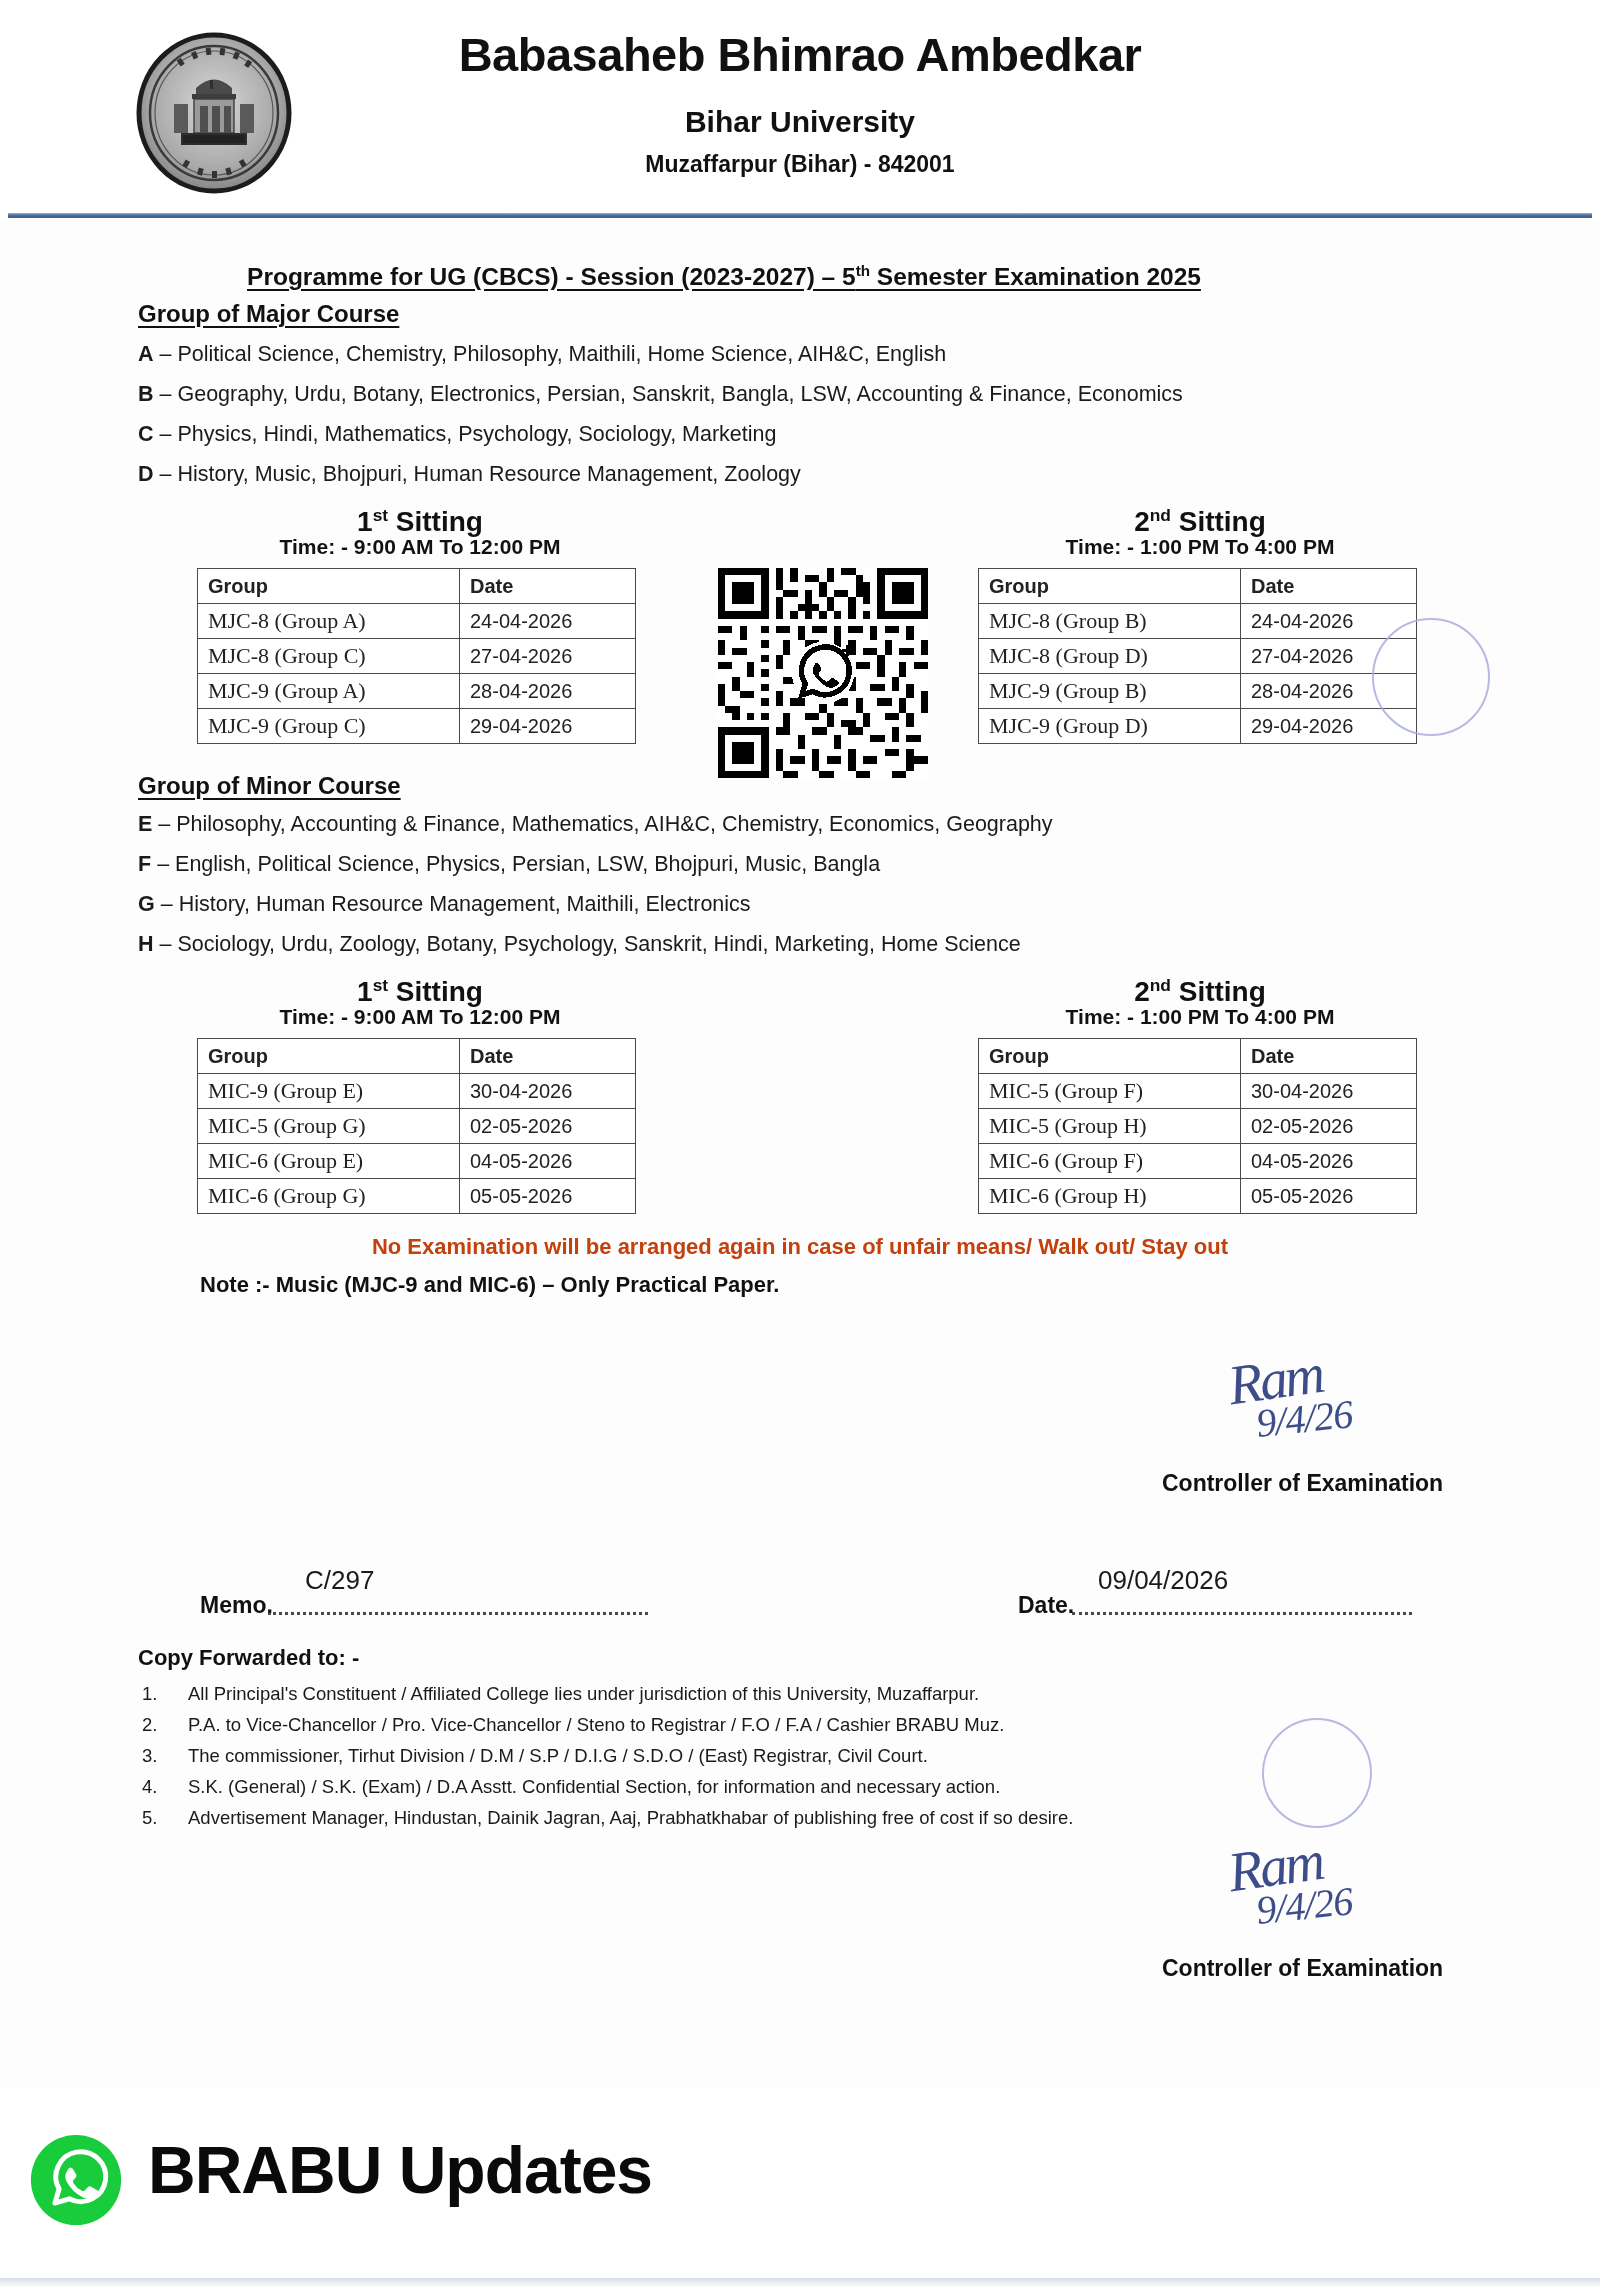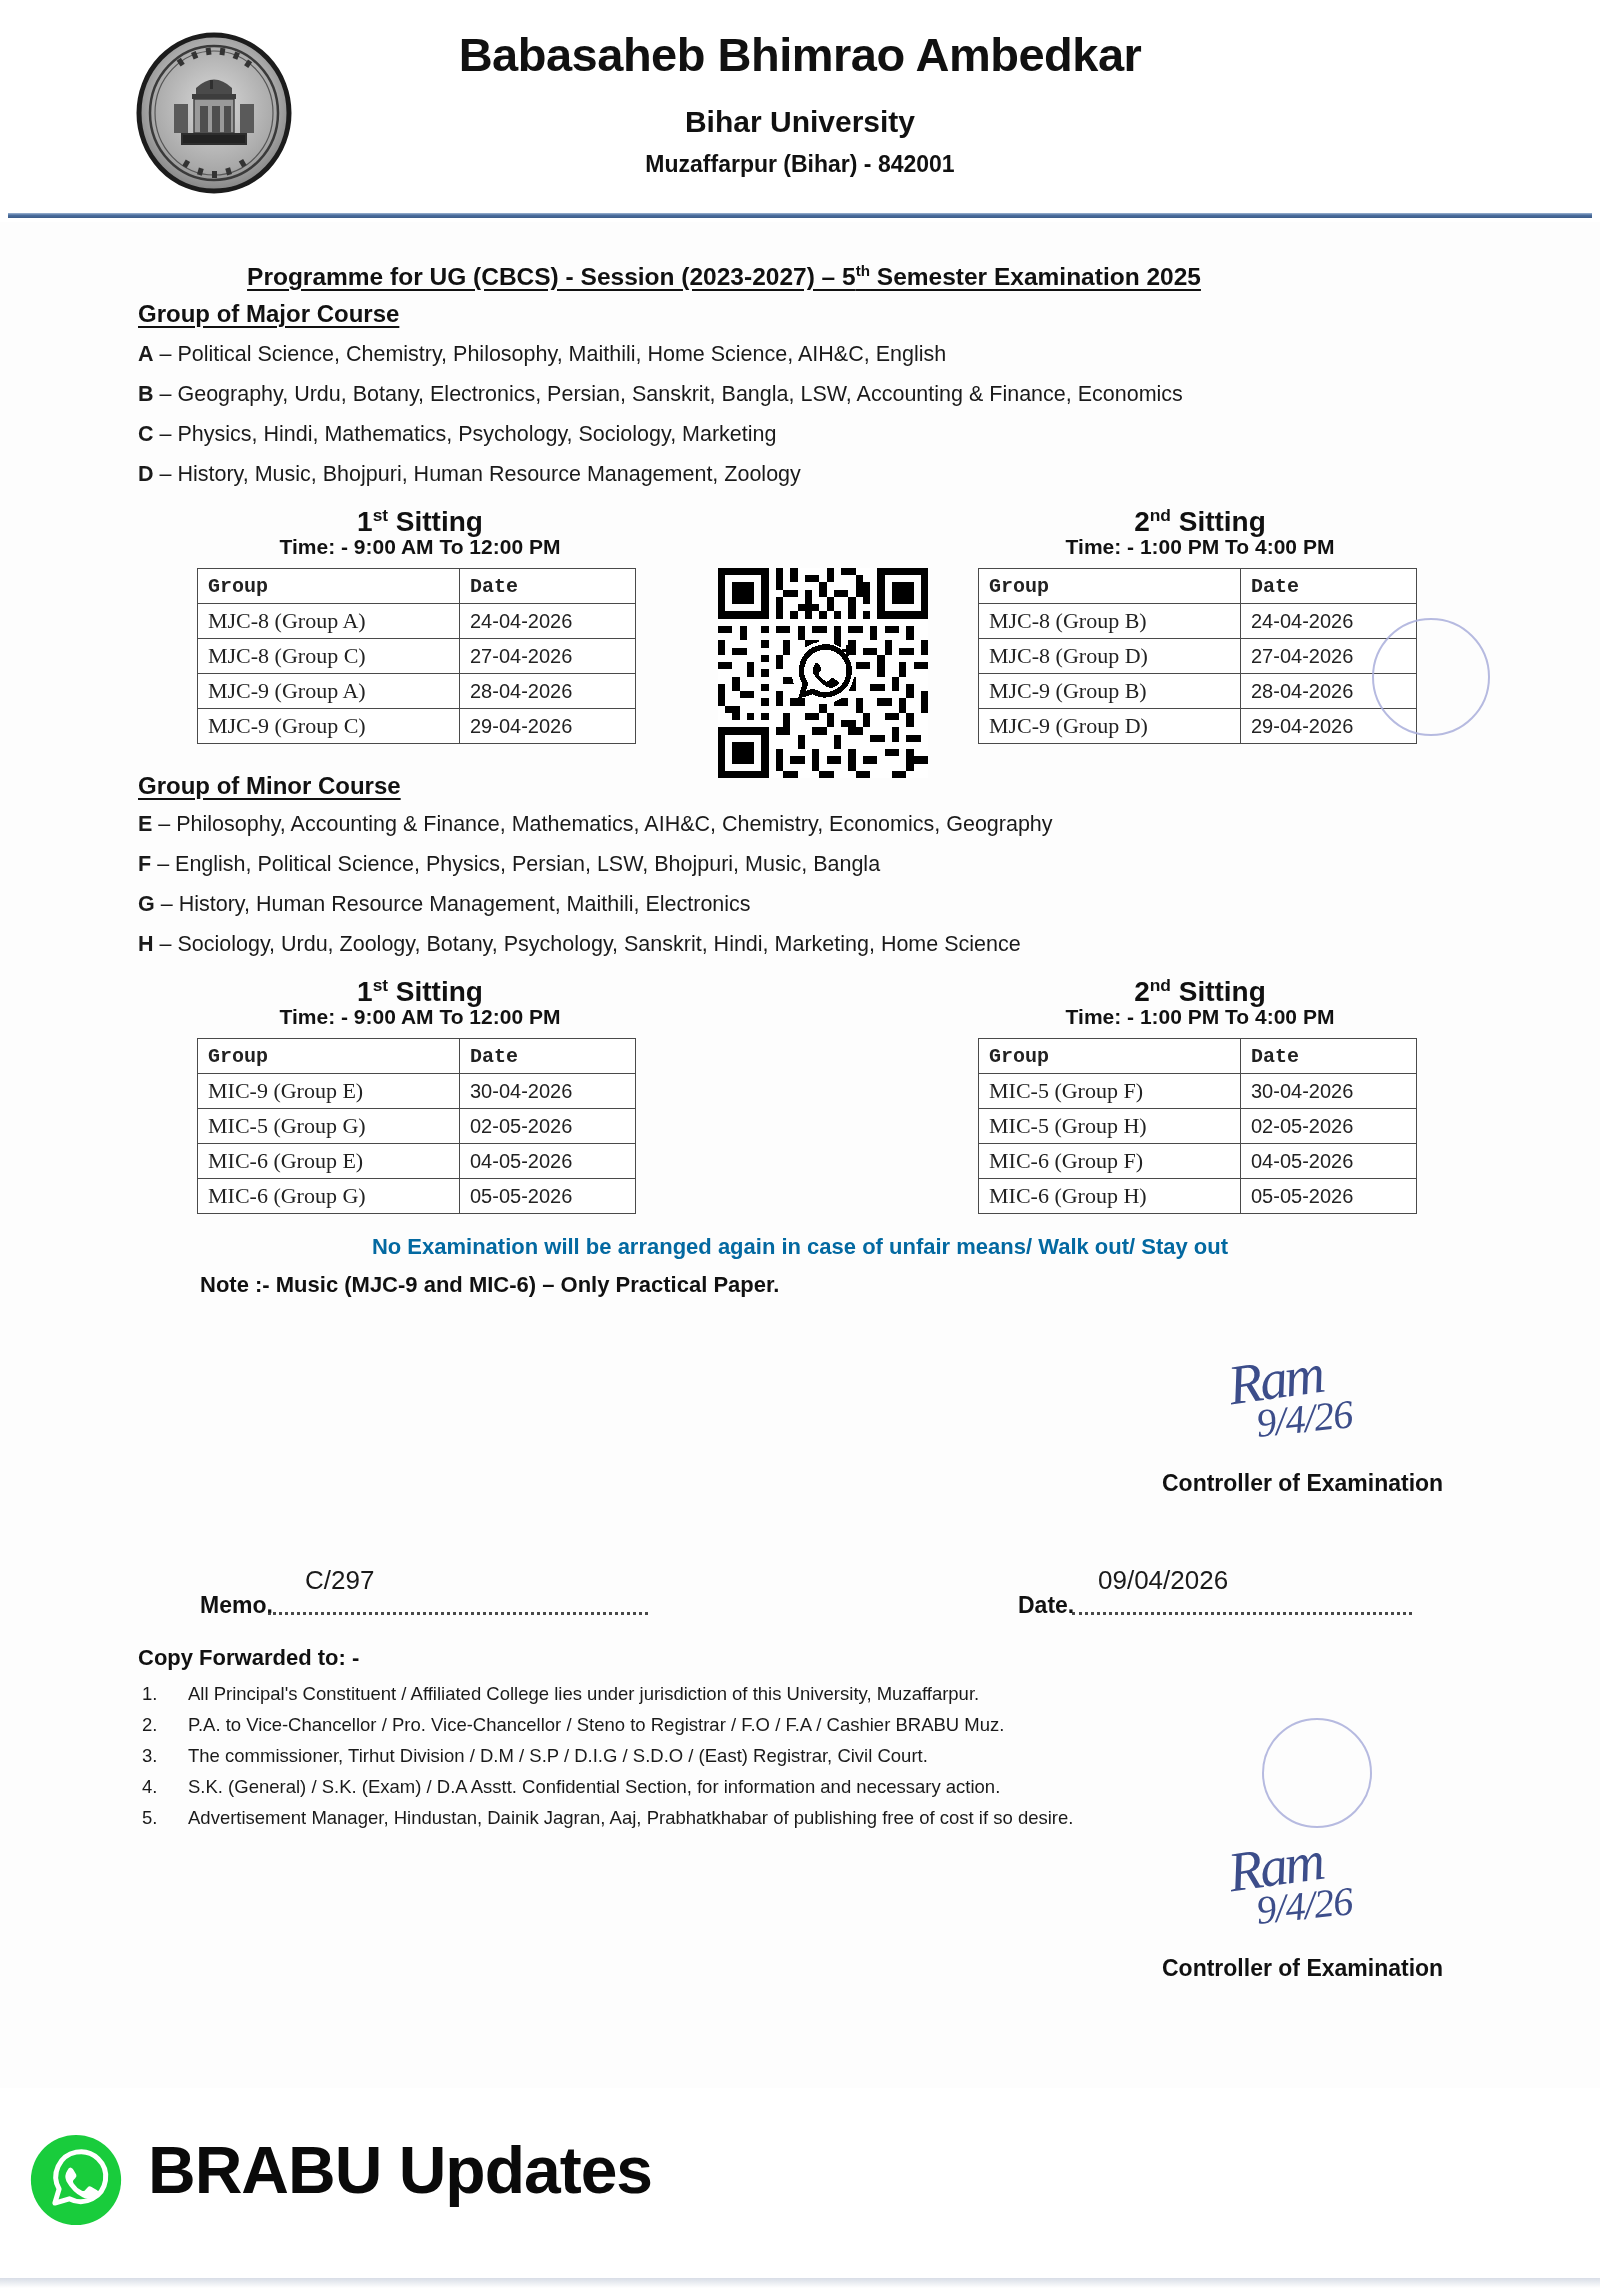--- a/index.html
+++ b/index.html
@@ -74,21 +74,21 @@
     background: #fff;
   }
   table.sched th, table.sched td {
     border: 1.6px solid #4a4a4a;
     padding: 2px 10px;
     height: 35px;
     text-align: left;
     color: #222;
   }
   table.sched th {
-    font-family: Liberation Mono, monospace;
+    font-family: Liberation Sans, sans-serif;
     font-size: 20px; font-weight: bold;
   }
   table.sched td {
     font-family: "Liberation Serif", serif;
     font-size: 22px; font-weight: normal;
   }
   table.sched td.date {
     font-family: "Liberation Sans", sans-serif;
     font-size: 20px;
   }
@@ -96,21 +96,21 @@
   .col-date { width: 176px; }
 
   
   #qr {
     position: absolute; left: 718px; top: 568px; width: 210px; height: 210px;
   }
 
   
   #no-exam {
     position: absolute; left: 0; top: 1234px; width: 1600px; text-align: center;
-    font-size: 22px; font-weight: bold; color: #0369a1;
+    font-size: 22px; font-weight: bold; color: #c2410c;
   }
   #note {
     position: absolute; left: 200px; top: 1272px;
     font-size: 22px; font-weight: bold; color: #111;
   }
 
   
   .sig-wrap { position: absolute; }
   .sig-name {
     font-family: "Liberation Serif", serif;

